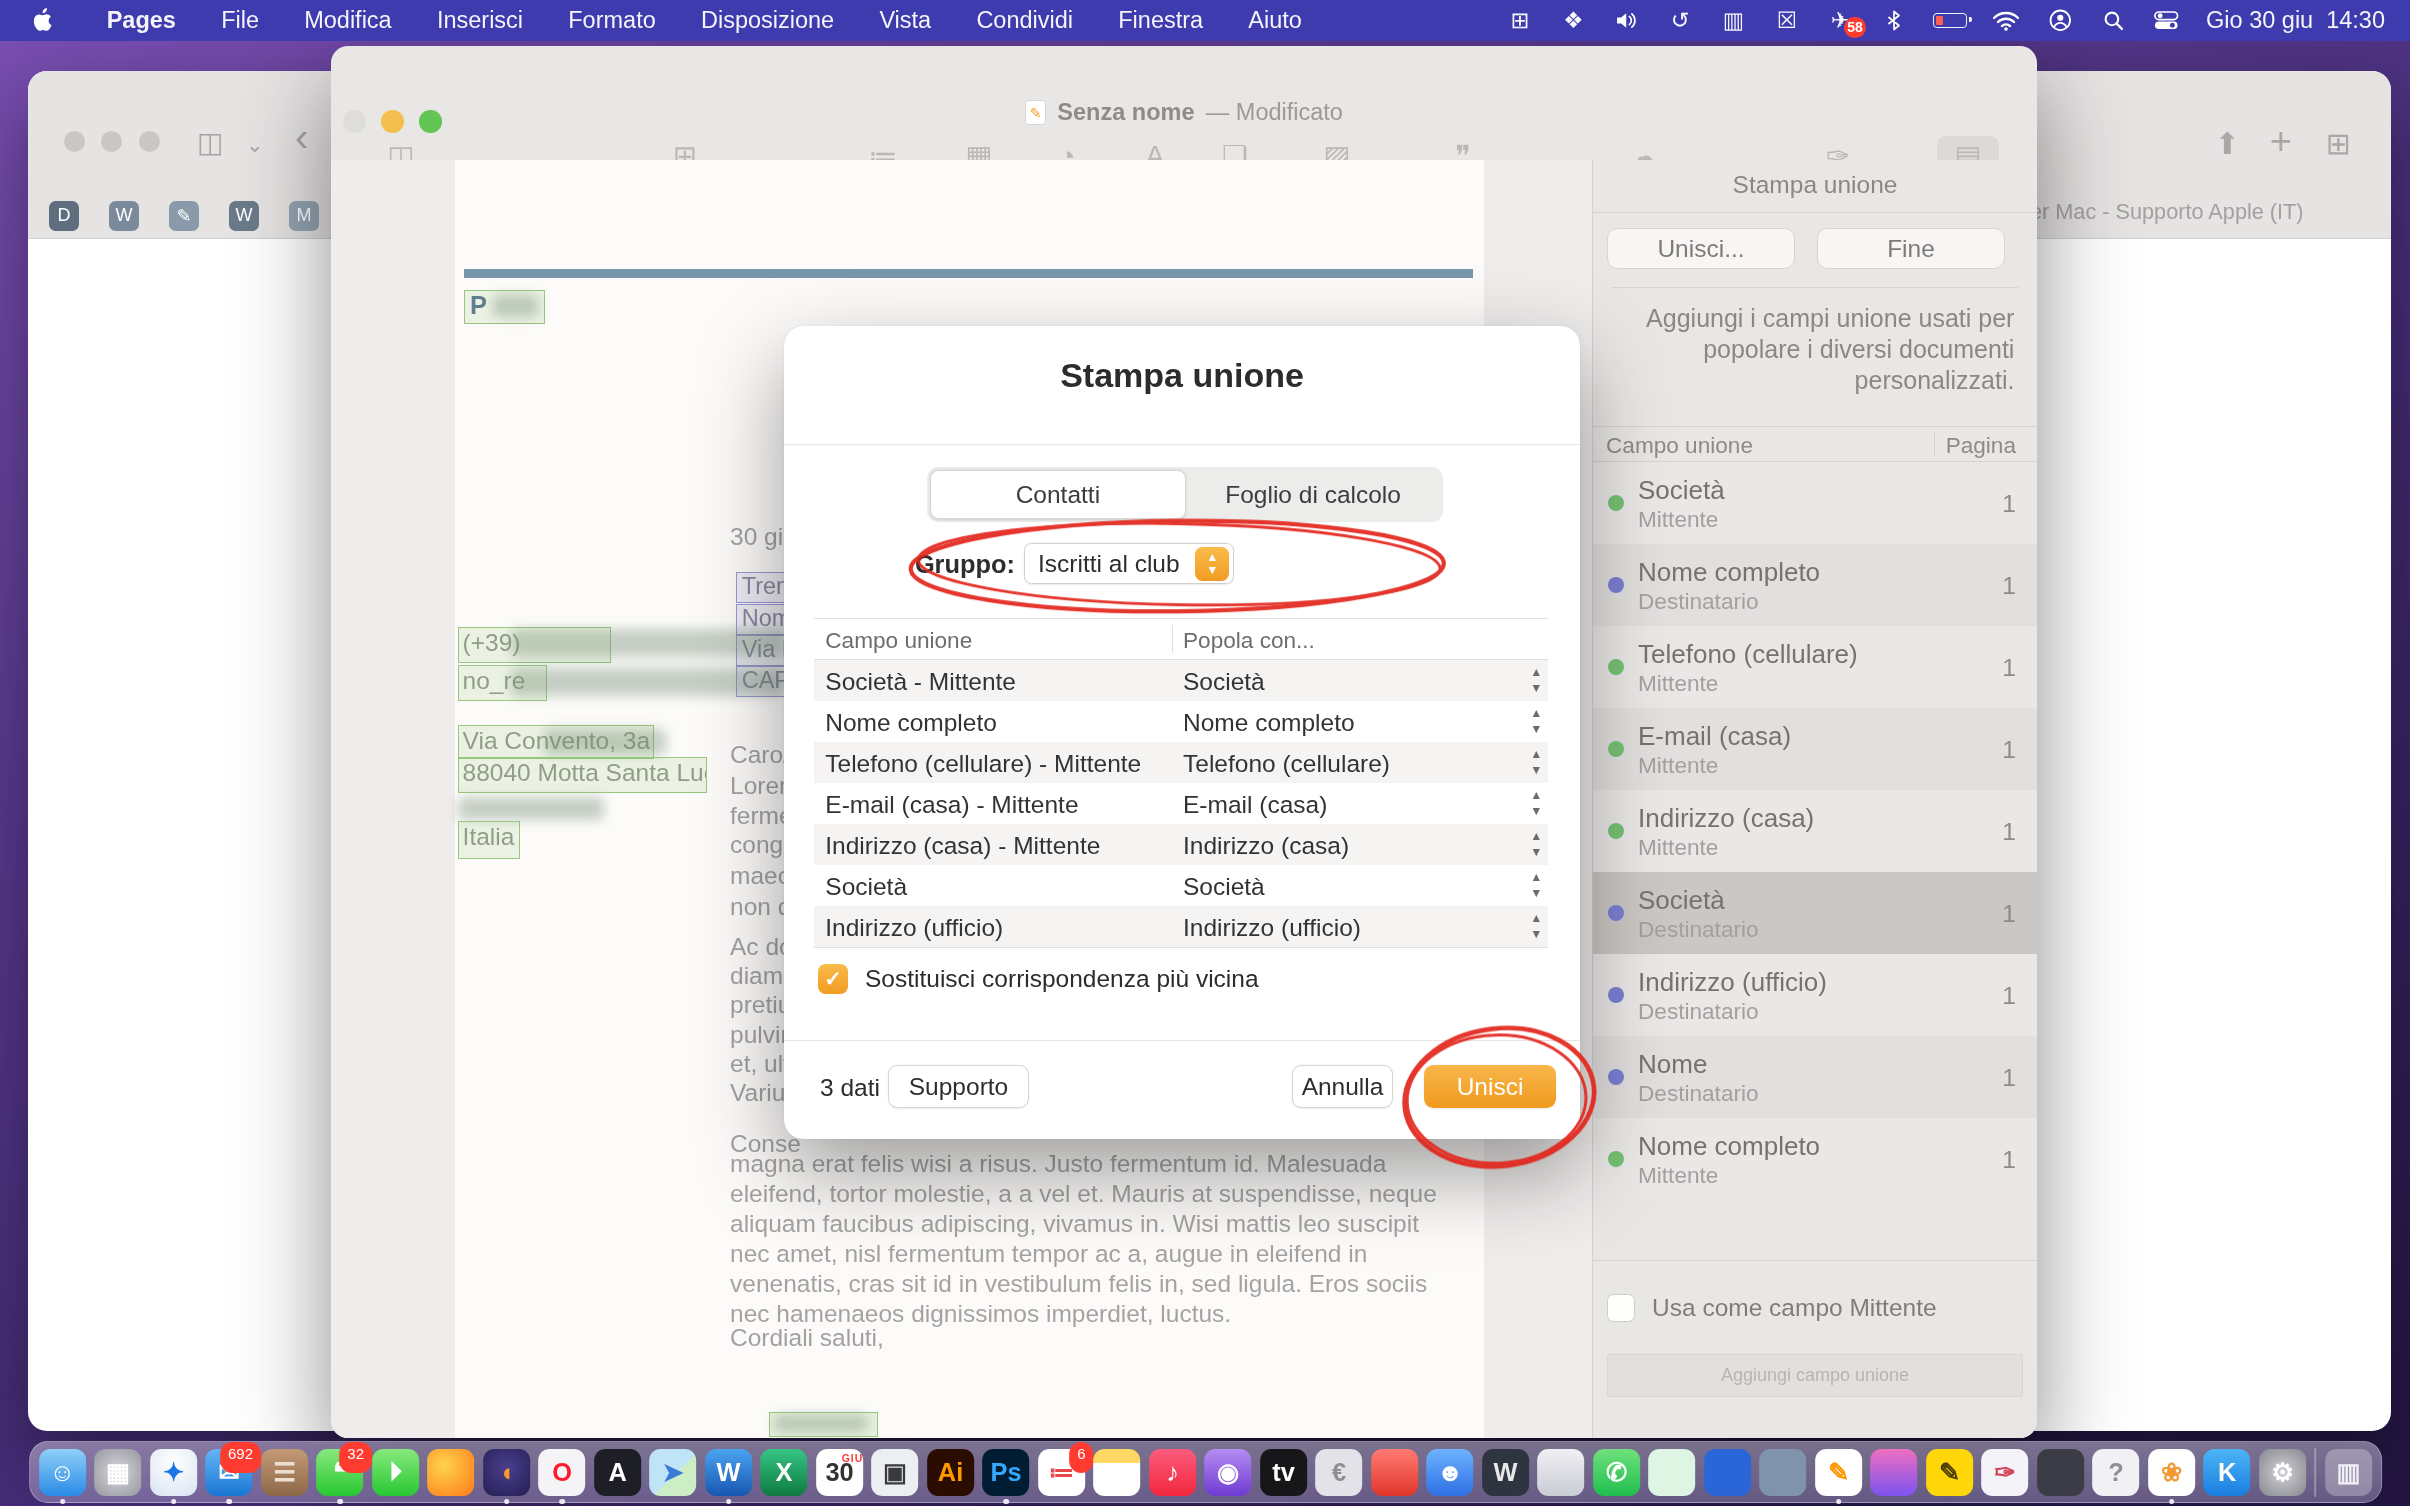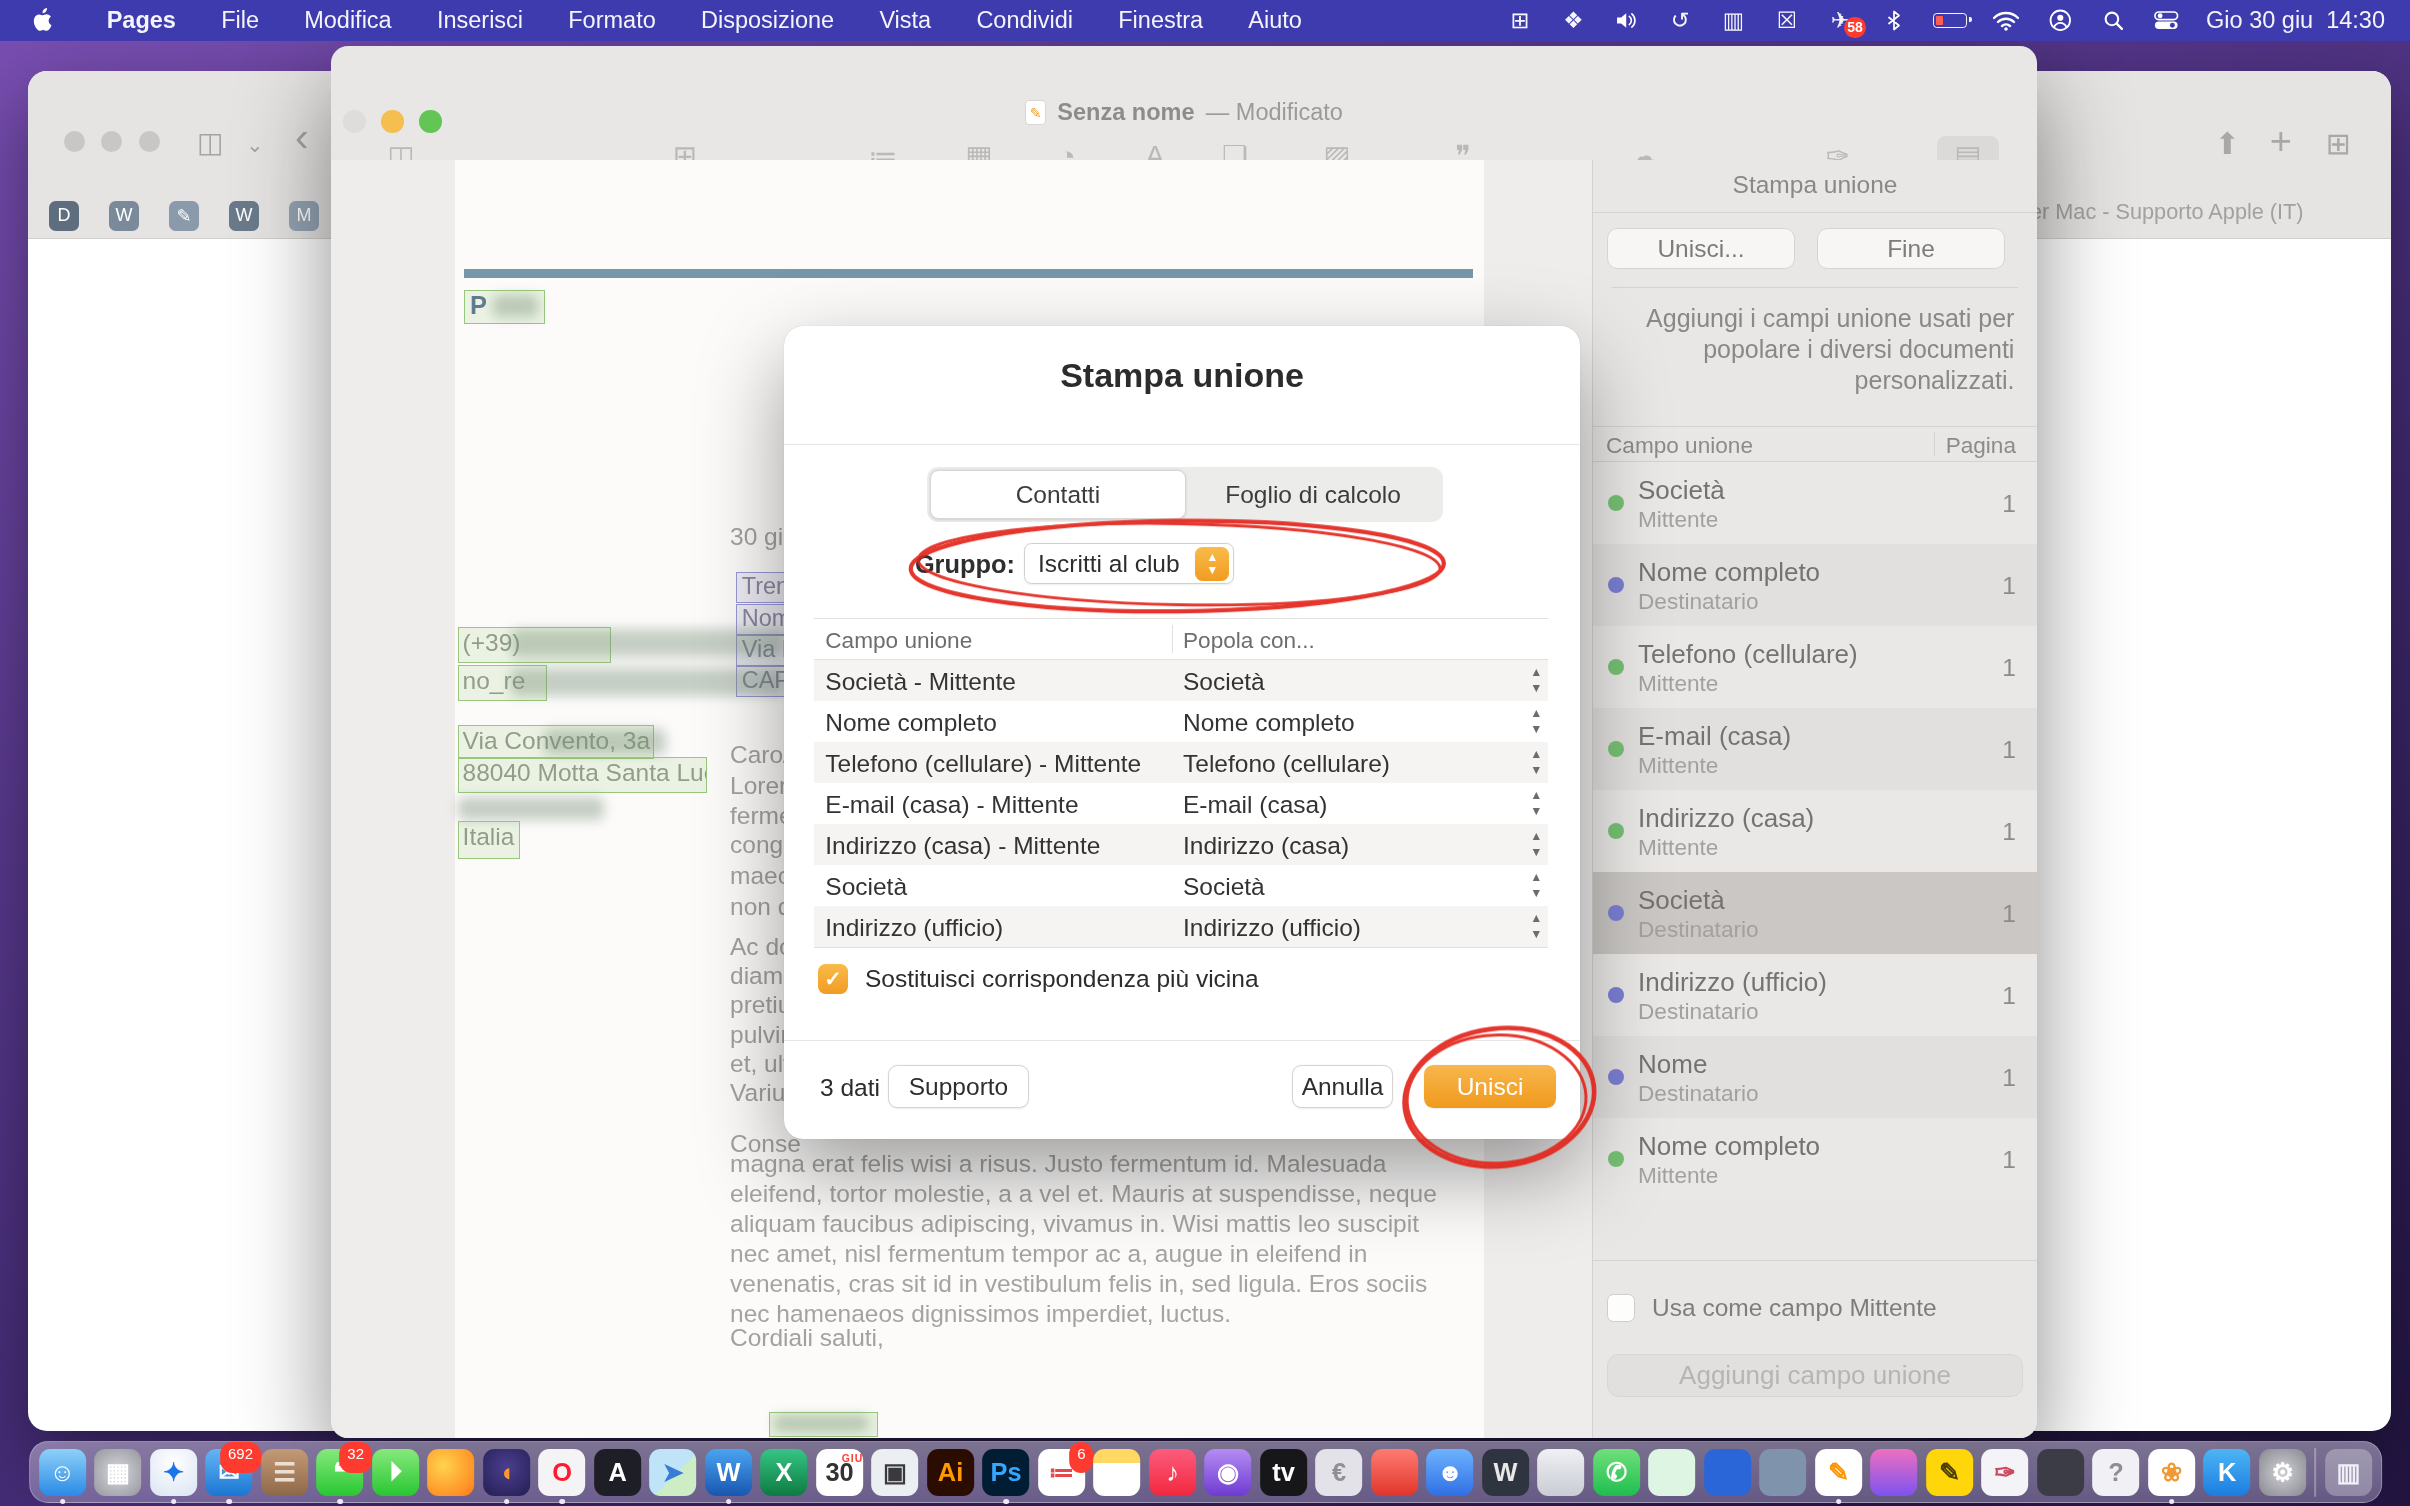--- a/index.html
+++ b/index.html
@@ -91,22 +91,22 @@
 .srow{position:relative;height:82px}
 .srow:nth-child(odd){background:#eae8e6}
 .srow:nth-child(even){background:#e2e0de}
 .srow.selected{background:#cac7c4}
 .srow .dot{position:absolute;left:15px;top:33px;width:16px;height:16px;border-radius:50%}
 .srow .nm{position:absolute;left:45px;top:13px;font-size:26px;color:#757371;white-space:nowrap}
 .srow .tp{position:absolute;left:45px;top:45px;font-size:22.6px;color:#a3a1a0}
 .srow .pg{position:absolute;right:21px;top:28px;font-size:24.5px;color:#8d8b89}
 #use-sender{position:absolute;left:14px;top:1134px;display:flex;align-items:center;gap:17px;font-size:24.5px;color:#7f7d7b}
 #use-sender .cb{width:28px;height:28px;background:#fdfdfc;border:0.9px solid #cfcdcb;border-radius:6.6px}
-#add-field{position:absolute;left:14px;right:14px;top:1194px;height:43px;background:#e2e0de;border:0.9px solid #d8d6d4;border-radius:12px;
-  font-size:26px;color:#b7b5b3;display:flex;align-items:center;justify-content:center}
+#add-field{position:absolute;left:14px;right:14px;top:1194px;height:43px;background:#e2e0de;border:0.9px solid #d8d6d4;border-radius:2px;
+  font-size:18px;color:#b7b5b3;display:flex;align-items:center;justify-content:center}
 
 
 #dialog{position:absolute;left:784px;top:326px;width:796px;height:813px;background:#fff;border-radius:19px;
   box-shadow:0 33px 85px rgba(0,0,0,.38),0 0 0.9px rgba(0,0,0,.25);z-index:10;color:#2e2e2e}
 #dlg-title{position:absolute;left:0;right:0;top:30px;text-align:center;font-size:34px;font-weight:bold;color:#2c2c2c}
 #dlg-sub{position:absolute;left:0;right:0;top:79px;text-align:center;font-size:23.5px;color:#8e8c8b}
 .ddiv{position:absolute;left:0;right:0;height:0.9px;background:#e8e6e5}
 #seg{position:absolute;left:143px;top:141px;width:516px;height:55px;background:#ececeb;border-radius:11.3px;display:flex;padding:2.8px}
 .seg-tab{flex:1;display:flex;align-items:center;justify-content:center;font-size:24.5px;color:#3c3c3e;border-radius:8.5px}
 .seg-tab.sel{background:#fff;border:0.9px solid #d8d6d4;box-shadow:0 0.9px 2.8px rgba(0,0,0,.12)}

